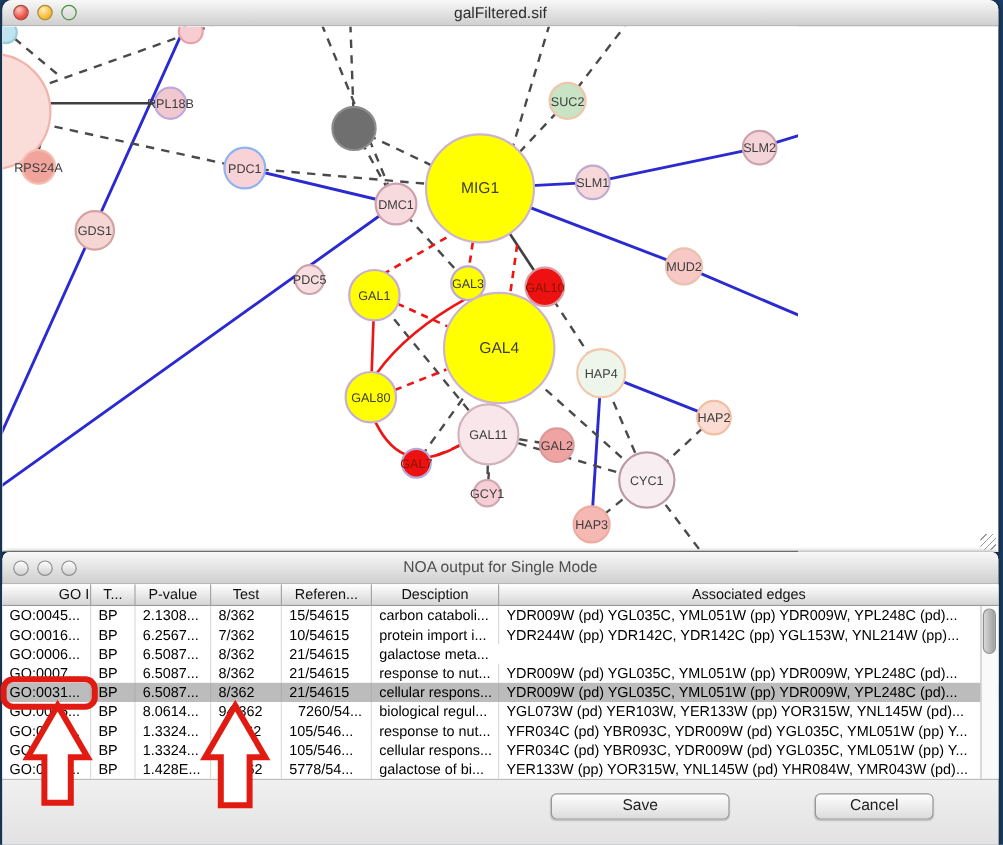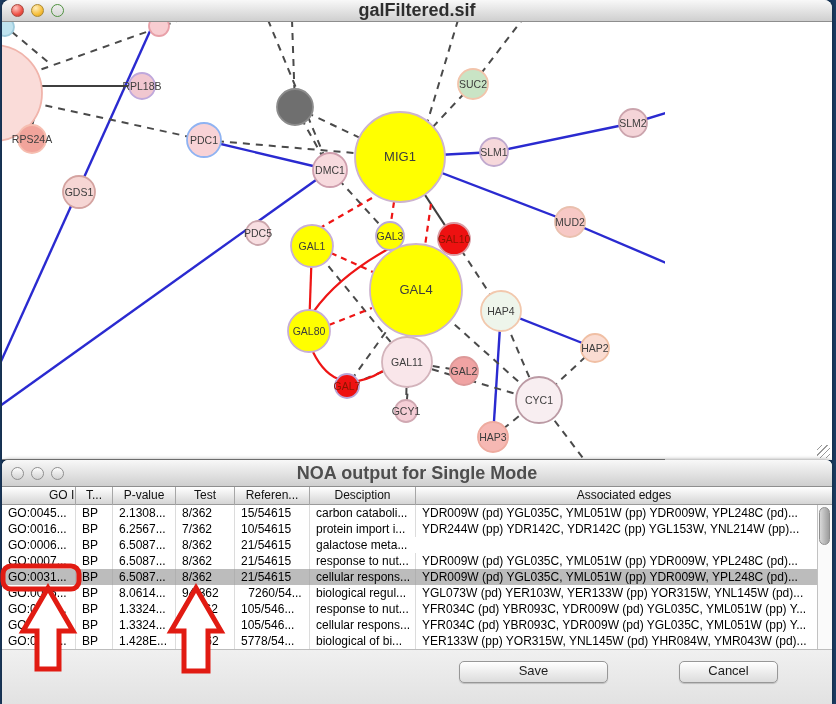--- a/index.html
+++ b/index.html
@@ -7,21 +7,21 @@
   .desktop{position:relative;width:836px;height:704px;background:#1c3d64;overflow:hidden;}
 
   
   .window{position:absolute;background:#fff;}
   #graph-window{left:2px;top:0;width:830px;height:460px;border-radius:8px 8px 0 0;box-shadow:0 0 4px rgba(0,0,0,.5);}
   #noa-window{left:2px;top:460px;width:830px;height:244px;border-radius:6px 6px 0 0;box-shadow:0 0 4px rgba(0,0,0,.5);}
 
   .titlebar{position:relative;background:linear-gradient(#f8f8f8,#cfcfcf);border-bottom:1px solid #8e8e8e;text-align:center;}
   #graph-window .titlebar{height:21px;border-radius:8px 8px 0 0;}
   #noa-window .titlebar{height:26px;border-radius:6px 6px 0 0;}
-  .title-text{font-size:18px;font-weight:bold;color:#2e2e2e;line-height:21px;}
+  .title-text{font-size:13px;font-weight:normal;color:#2e2e2e;line-height:21px;}
   #noa-window .title-text{line-height:26px;color:#4e4e4e;}
   .lights{position:absolute;left:9px;top:0;height:100%;display:flex;align-items:center;gap:7px;}
   .light{width:13px;height:13px;border-radius:50%;}
   .light.red{background:radial-gradient(circle at 35% 28%,#ffc9c2,#ee4f44 62%,#b93a31);border:1px solid #a8493f;box-sizing:border-box;}
   .light.yellow{background:radial-gradient(circle at 35% 28%,#ffeebc,#f6bd38 62%,#cf9a23);border:1px solid #ab8a33;box-sizing:border-box;}
   .light.green{background:radial-gradient(circle at 35% 28%,#d3f3c4,#55c944 62%,#37972b;);border:1px solid #4f9140;box-sizing:border-box;}
   .light.hollow{background:linear-gradient(#fdfdfd,#d2d2d2);border:1.5px solid #8f8f8f;box-sizing:border-box;}
 
   #graph-canvas{position:relative;width:663px;height:438px;overflow:hidden;background:#fff;border-bottom:1px solid #8a8a8a;box-sizing:border-box;}
   #graph-svg{display:block;}
@@ -347,21 +347,21 @@
             <div class="tcell" style="width: 75px;">105/546...</div>
             <div class="tcell" style="width: 106px;">cellular respons...</div>
             <div class="tcell" style="flex: 1 1 0%; padding-right: 15px;">YFR034C (pd) YBR093C, YDR009W (pd) YGL035C, YML051W (pp) Y...</div>
           </div>
           <div class="trow">
             <div class="tcell" style="width: 74px;">GO:0050...</div>
             <div class="tcell" style="width: 37px;">BP</div>
             <div class="tcell" style="width: 63px;">1.428E...</div>
             <div class="tcell" style="width: 59px;">80/362</div>
             <div class="tcell" style="width: 75px;">5778/54...</div>
-            <div class="tcell" style="width: 106px;">biological of bi...</div>
+            <div class="tcell" style="width: 106px;">galactose of bi...</div>
             <div class="tcell" style="flex: 1 1 0%; padding-right: 15px;">YER133W (pp) YOR315W, YNL145W (pd) YHR084W, YMR043W (pd)...</div>
           </div>
         </div>
       <div id="vscrollbar">
         <div id="vthumb"></div>
       </div>
     </div>
 
     <div id="noa-footer">
       <div class="mac-btn" id="save-btn">Save</div>

